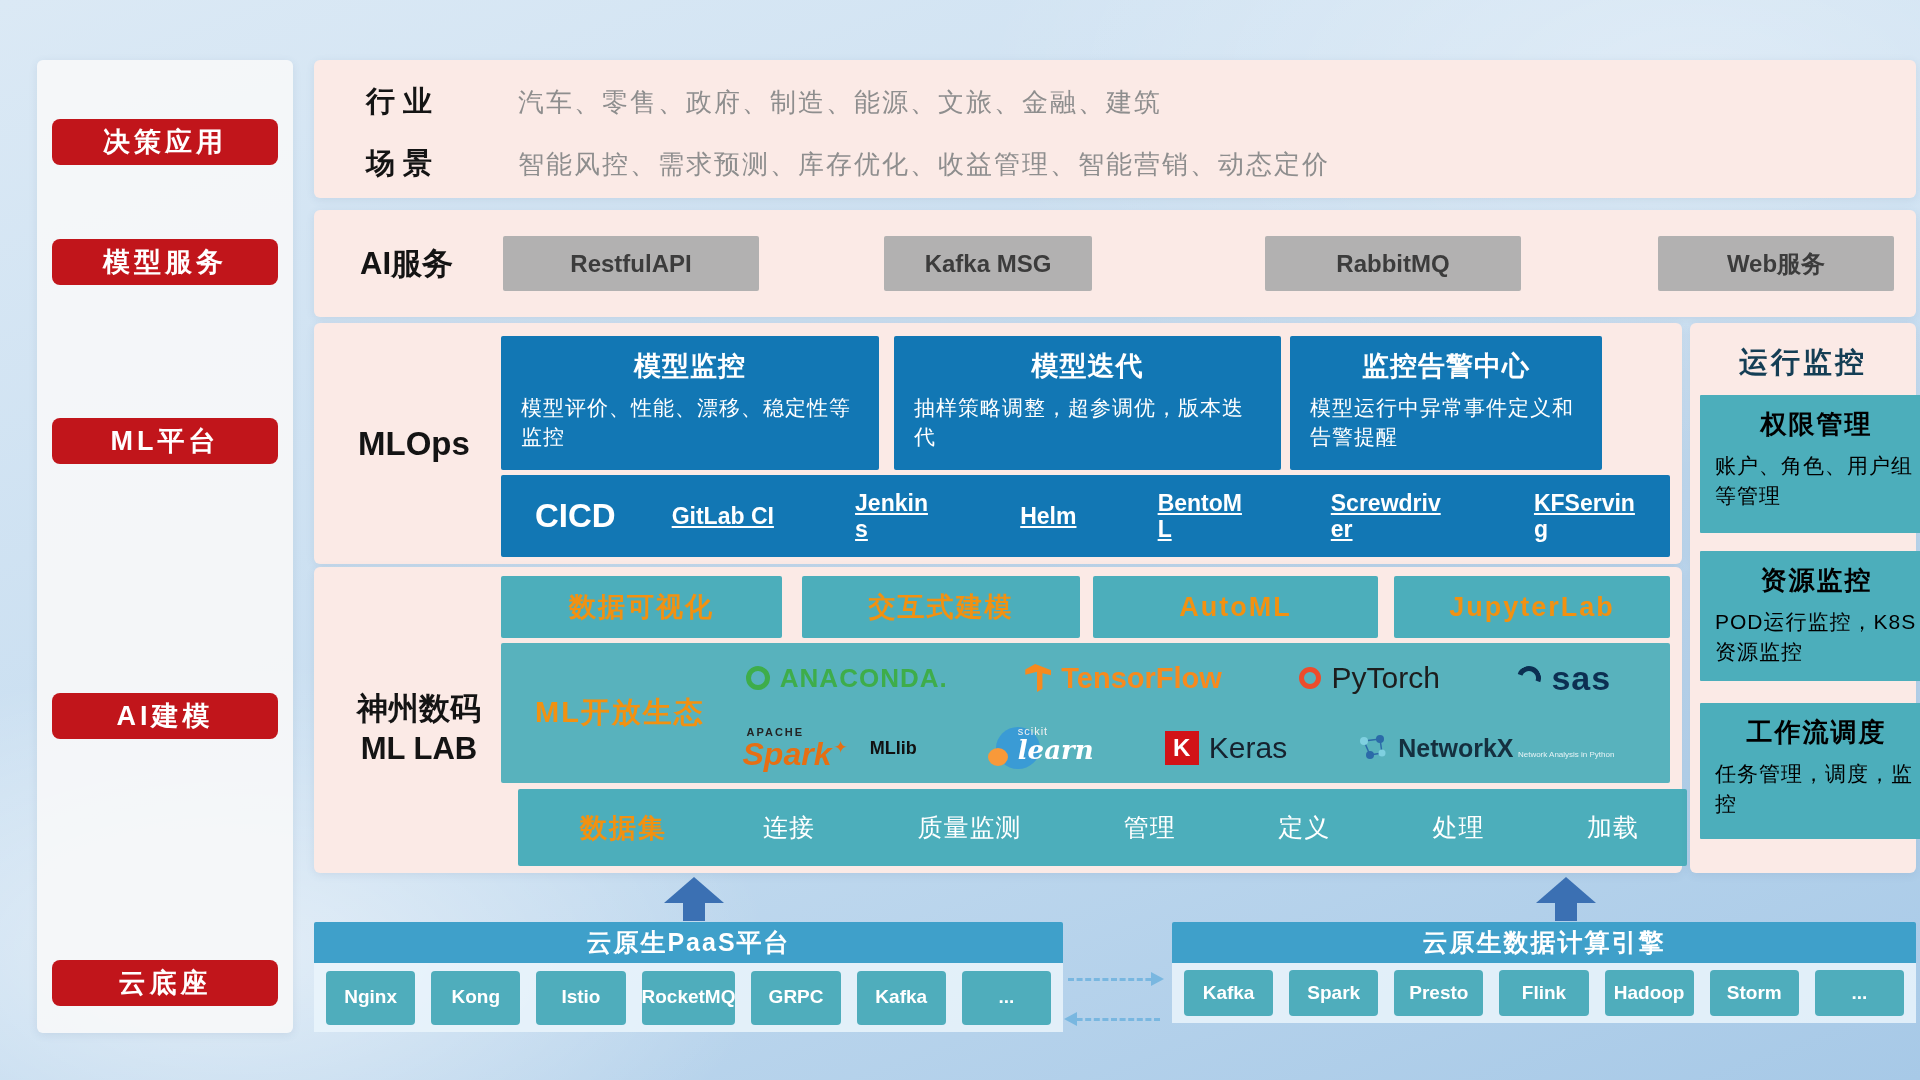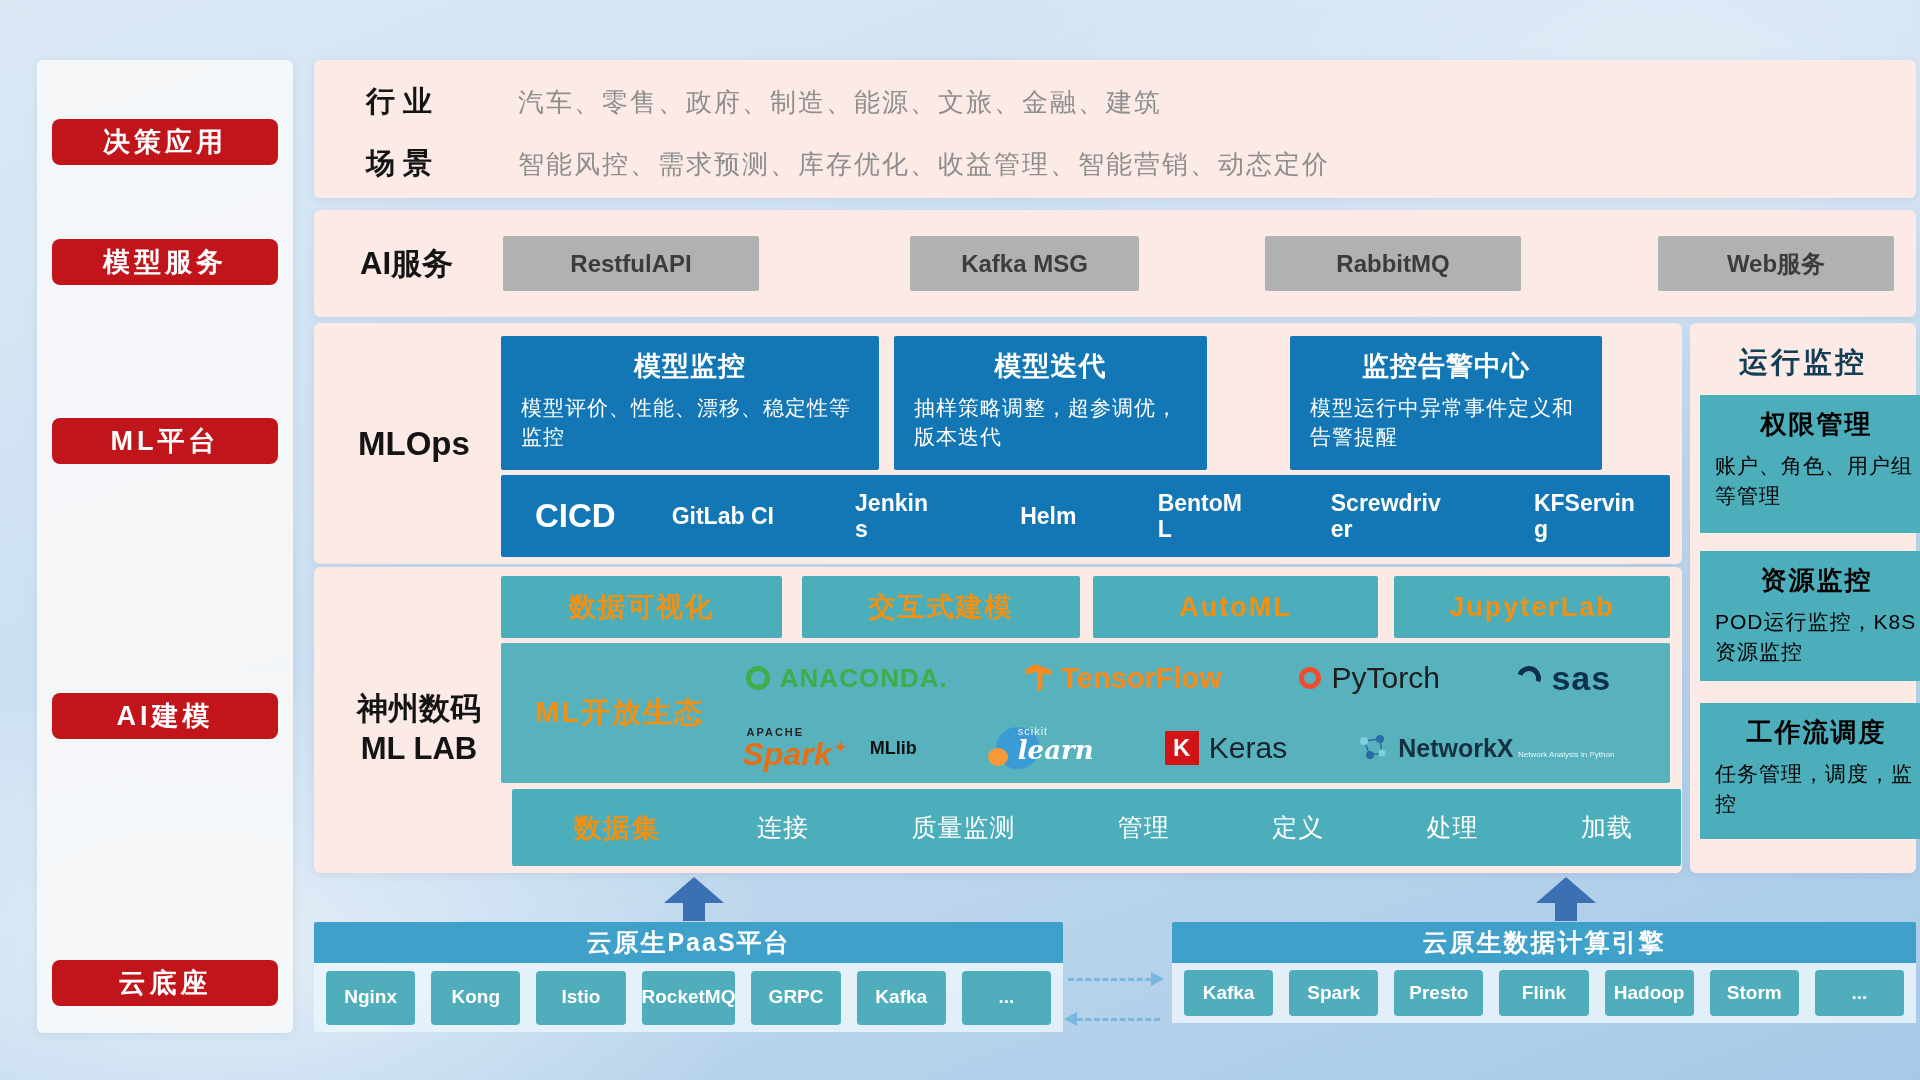--- a/index.html
+++ b/index.html
@@ -37,21 +37,21 @@
 
   
   .row-mlops { left:314px; top:323px; width:1368px; height:241px; }
   .mlops-label { position:absolute; left:44px; top:0; height:241px; line-height:241px; font-size:33px; font-weight:bold; color:#141414; }
   .blue-card { position:absolute; top:13px; height:134px; background:#1277b4; color:#fff; border-radius:2px; padding:12px 20px 0; }
   .card-title { text-align:center; font-size:27px; font-weight:bold; margin-bottom:9px; letter-spacing:1px; }
   .card-desc { font-size:21px; line-height:1.4; letter-spacing:1px; }
   .cicd-bar { position:absolute; left:187px; top:152px; width:1169px; height:82px; background:#1277b4; color:#fff;
     display:flex; align-items:center; padding:0 34px; border-radius:2px; }
   .cicd-label { font-size:33px; font-weight:bold; margin-right:56px; }
-  .cicd-tools { flex:1; display:flex; justify-content:space-between; align-items:center; }
+  .cicd-tools { flex:1; display:flex; justify-content:space-between; align-items:center;text-decoration:underline; }
   .cicd-tool { font-size:23px; font-weight:bold; line-height:1.15; }
   .wrap84 { max-width:84px; word-break:break-all; }
   .wrap92 { max-width:92px; word-break:break-all; }
   .wrap118 { max-width:122px; word-break:break-all; }
   .wrap100 { max-width:102px; word-break:break-all; }
 
   
   .row-mllab { left:314px; top:567px; width:1368px; height:306px; }
   .mllab-label { position:absolute; left:20px; top:122px; width:170px; text-align:center;
     font-size:31px; font-weight:bold; color:#141414; line-height:1.3; }
@@ -83,21 +83,21 @@
   .skl-c2 { position:absolute; left:0; top:24px; width:20px; height:18px; border-radius:50%; background:#f89939; }
   .skl-text { position:absolute; left:30px; top:2px; line-height:1; }
   .skl-scikit { display:block; font-size:11px; color:#f2f2f2; letter-spacing:1px; }
   .skl-learn { display:block; font-size:26px; color:#ffffff; font-weight:bold; font-style:italic; font-family:"DejaVu Serif",serif; }
   .keras-k { width:34px; height:34px; background:#d21317; color:#fff; font-weight:bold; font-size:24px;
     display:flex; align-items:center; justify-content:center; }
   .keras-word { font-size:30px; color:#16222e; font-weight:500; }
   .nx-text { line-height:1; }
   .nx-word { font-size:25px; color:#15303f; font-weight:bold; }
   .nx-sub { font-size:8px; color:#e6f3f6; margin-top:3px; }
-  .dataset-bar { position:absolute; left:198px; top:222px; width:1169px; height:77px; background:#4caebb;
+  .dataset-bar { position:absolute; left:204px; top:222px; width:1169px; height:77px; background:#4caebb;
     display:flex; align-items:center; padding:0 48px 0 62px; border-radius:2px; }
   .dataset-label { color:#f29111; font-weight:bold; font-size:27px; margin-right:96px; letter-spacing:2px; }
   .dataset-items { flex:1; display:flex; justify-content:space-between; align-items:center; }
   .ds-item { color:#fff; font-size:25px; letter-spacing:1px; }
 
   
   .monitor-panel { left:1690px; top:323px; width:226px; height:550px; }
   .monitor-title { text-align:center; margin-top:20px; font-size:29px; font-weight:bold; color:#143e55; letter-spacing:3px; }
   .monitor-card { position:absolute; left:10px; width:233px; background:#4caebb; border-radius:1px; color:#000000; }
   .mc-title { text-align:center; font-size:26px; font-weight:bold; padding-top:12px; margin-bottom:9px; letter-spacing:2px; }
@@ -146,32 +146,32 @@
     </div>
     <div class="ind-line" style="top:22px">
       <span class="ind-label">行业</span>
       <span class="ind-text">汽车、零售、政府、制造、能源、文旅、金融、建筑</span>
     </div>
   </section>
 
   <section class="panel row-aiservice">
     <span class="aiservice-label">AI服务</span>
     <div class="gray-btn" style="left:189px;width:256px">RestfulAPI</div>
-    <div class="gray-btn" style="left:596px;width:229px">Kafka MSG</div>
+    <div class="gray-btn" style="left:570px;width:208px">Kafka MSG</div>
     <div class="gray-btn" style="left:951px;width:256px">RabbitMQ</div>
     <div class="gray-btn" style="left:1344px;width:236px">Web服务</div>
   </section>
 
   <section class="panel row-mlops">
     <span class="mlops-label">MLOps</span>
     <div class="blue-card" style="left:187px;width:378px">
       <div class="card-title">模型监控</div>
       <div class="card-desc">模型评价、性能、漂移、稳定性等监控</div>
     </div>
-    <div class="blue-card" style="left:580px;width:313px">
+    <div class="blue-card" style="left:580px;width:387px">
       <div class="card-title">模型迭代</div>
       <div class="card-desc">抽样策略调整，超参调优，版本迭代</div>
     </div>
     <div class="blue-card" style="left:976px;width:312px">
       <div class="card-title">监控告警中心</div>
       <div class="card-desc">模型运行中异常事件定义和告警提醒</div>
     </div>
     <div class="cicd-bar">
       <span class="cicd-label">CICD</span>
       <div class="cicd-tools">

